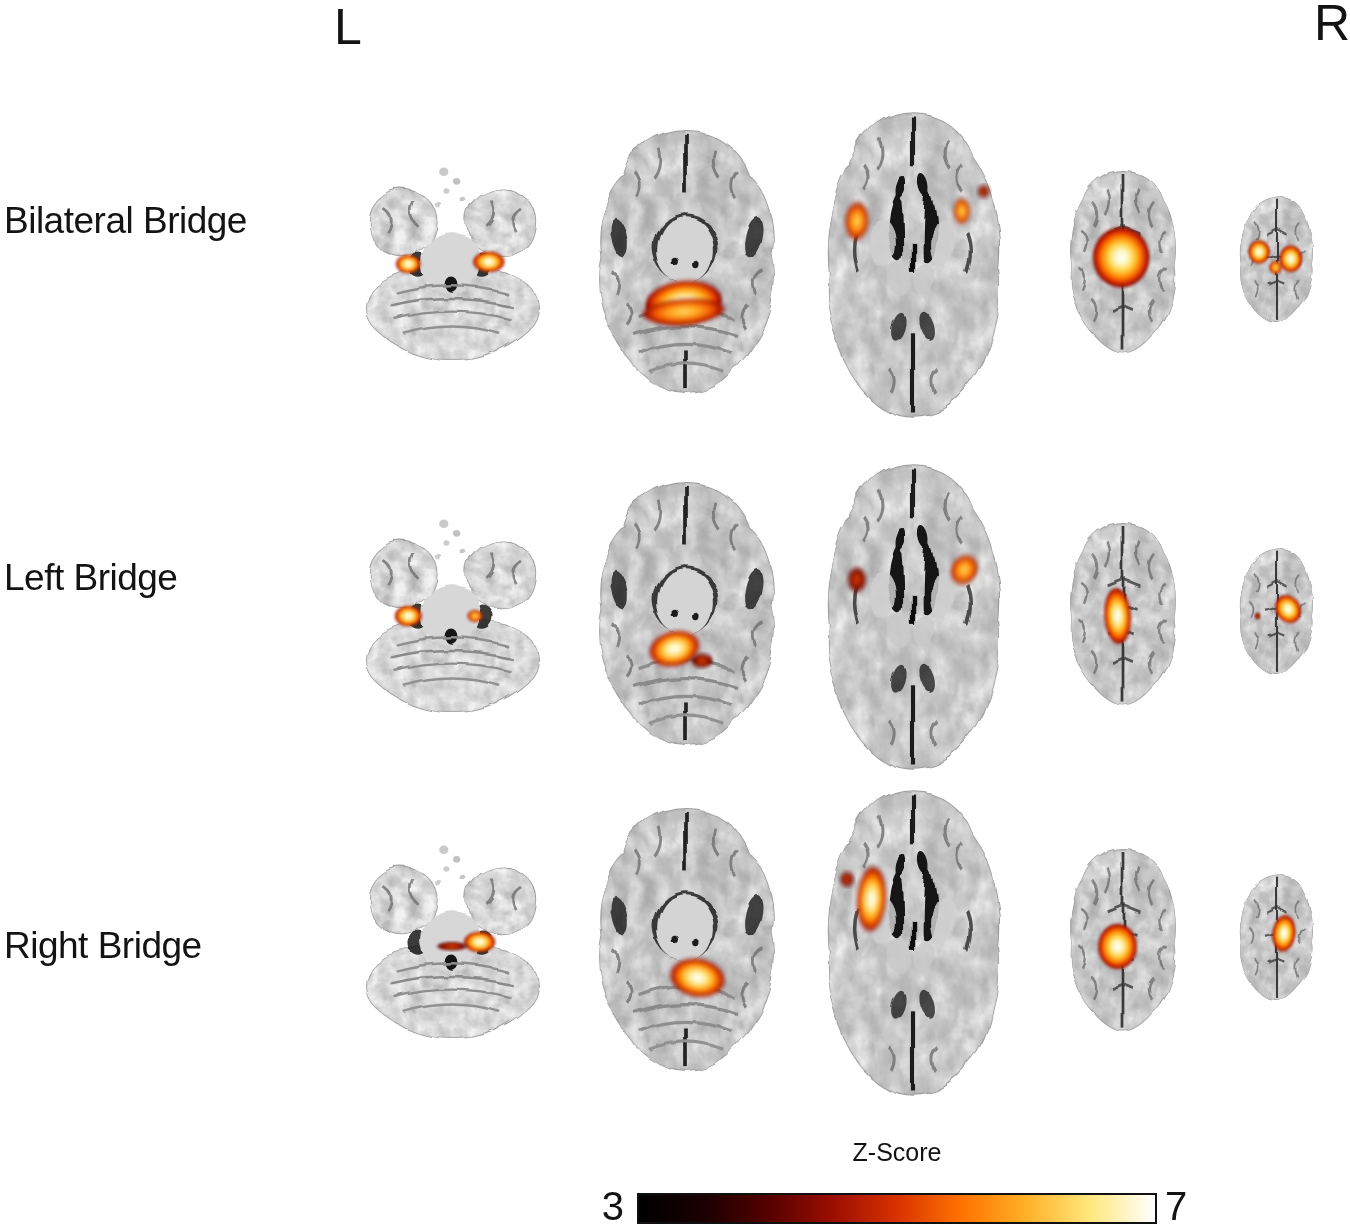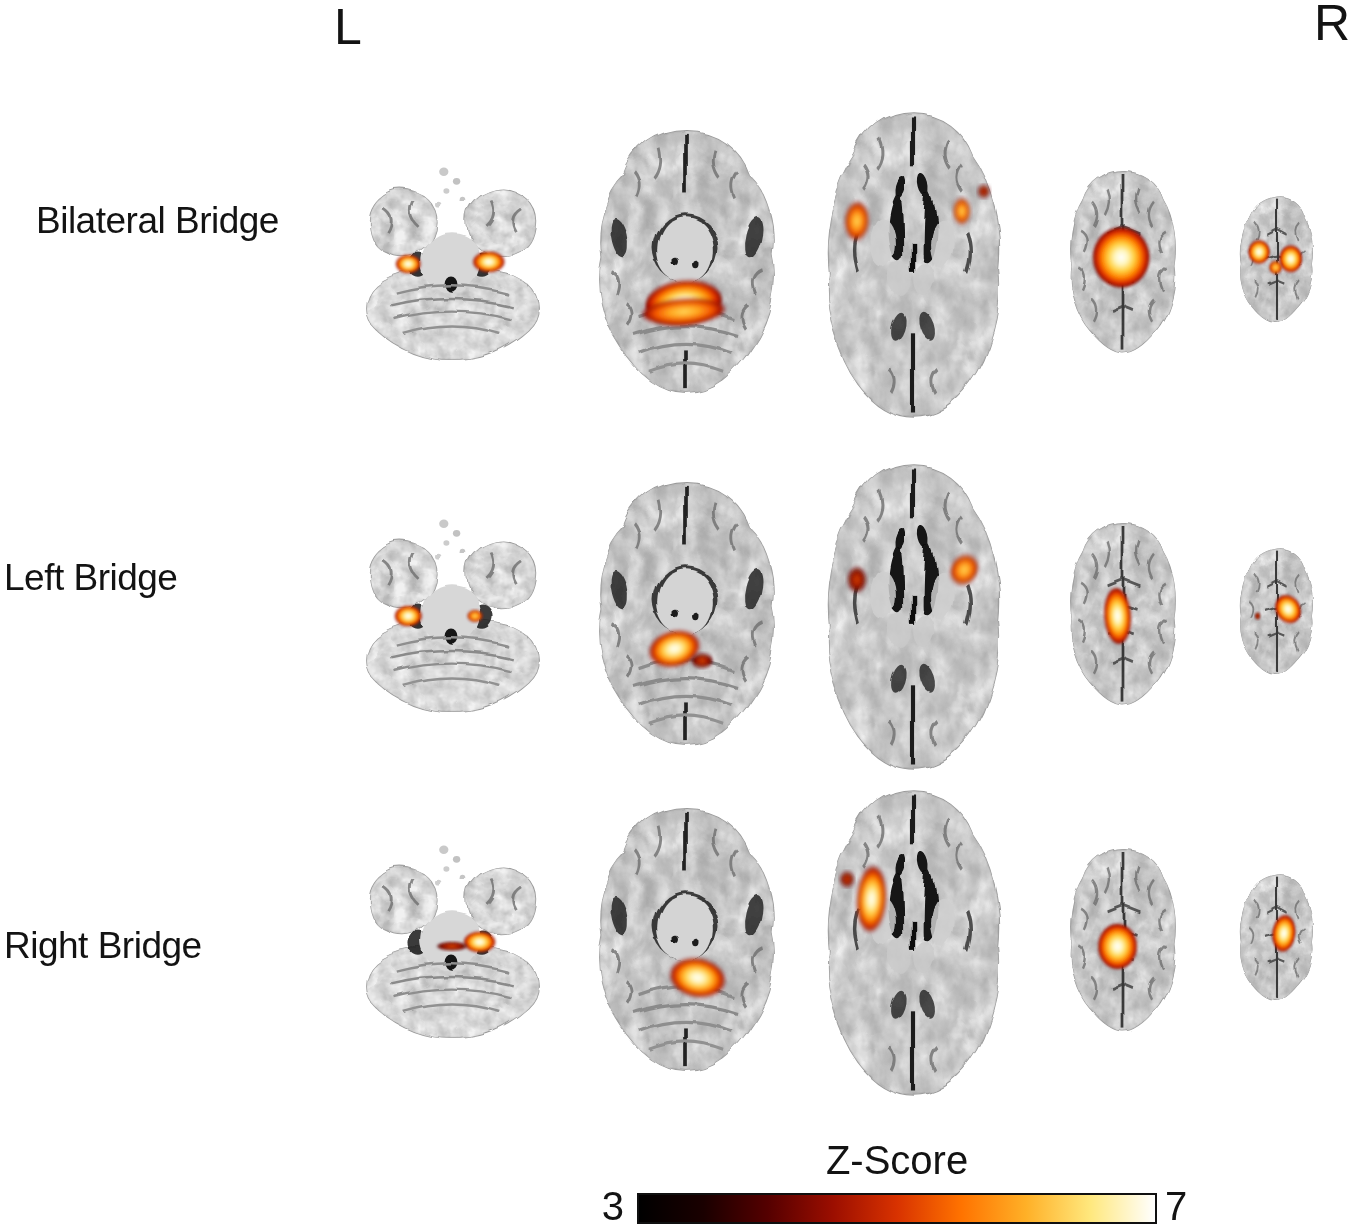--- a/index.html
+++ b/index.html
@@ -2,27 +2,27 @@
 <html><head>
 <meta charset="utf-8">
 <style>
   html,body{margin:0;padding:0;background:#ffffff;}
   .figure{position:relative;width:1350px;height:1229px;background:#ffffff;
           font-family:"Liberation Sans",sans-serif;color:#131313;overflow:hidden;}
   .orient{position:absolute;font-size:50px;font-weight:400;}
   .orient-l{left:334px;top:-2px;}
   .orient-r{left:1314px;top:-6px;}
   .row-label{position:absolute;left:4px;font-size:37px;letter-spacing:-0.5px;}
-  #rl0{top:200px;margin-left:32px;}
+  #rl0{top:200px;}
   #rl1{top:557px;}
   #rl2{top:925px;}
   .brain-slice{position:absolute;}
   #slice-numbers{position:absolute;top:1086px;left:0;width:100%;height:42px;font-size:34px;}
   #slice-numbers span{position:absolute;width:100px;text-align:center;}
-  .zscore-label{position:absolute;left:637px;width:520px;top:1138px;text-align:center;font-size:40px;}
+  .zscore-label{position:absolute;left:637px;width:520px;top:1138px;text-align:center;font-size:25px;}
   .cbar-min{position:absolute;left:574px;width:50px;top:1184px;text-align:right;font-size:40px;}
   .cbar-max{position:absolute;left:1165px;top:1184px;font-size:40px;}
   .colorbar{position:absolute;left:637px;top:1193px;width:520px;height:31px;
             border:2px solid #101010;box-sizing:border-box;}
   #defs-svg{position:absolute;width:0;height:0;}
 </style>
 </head>
 <body>
 
 <div class="figure">

